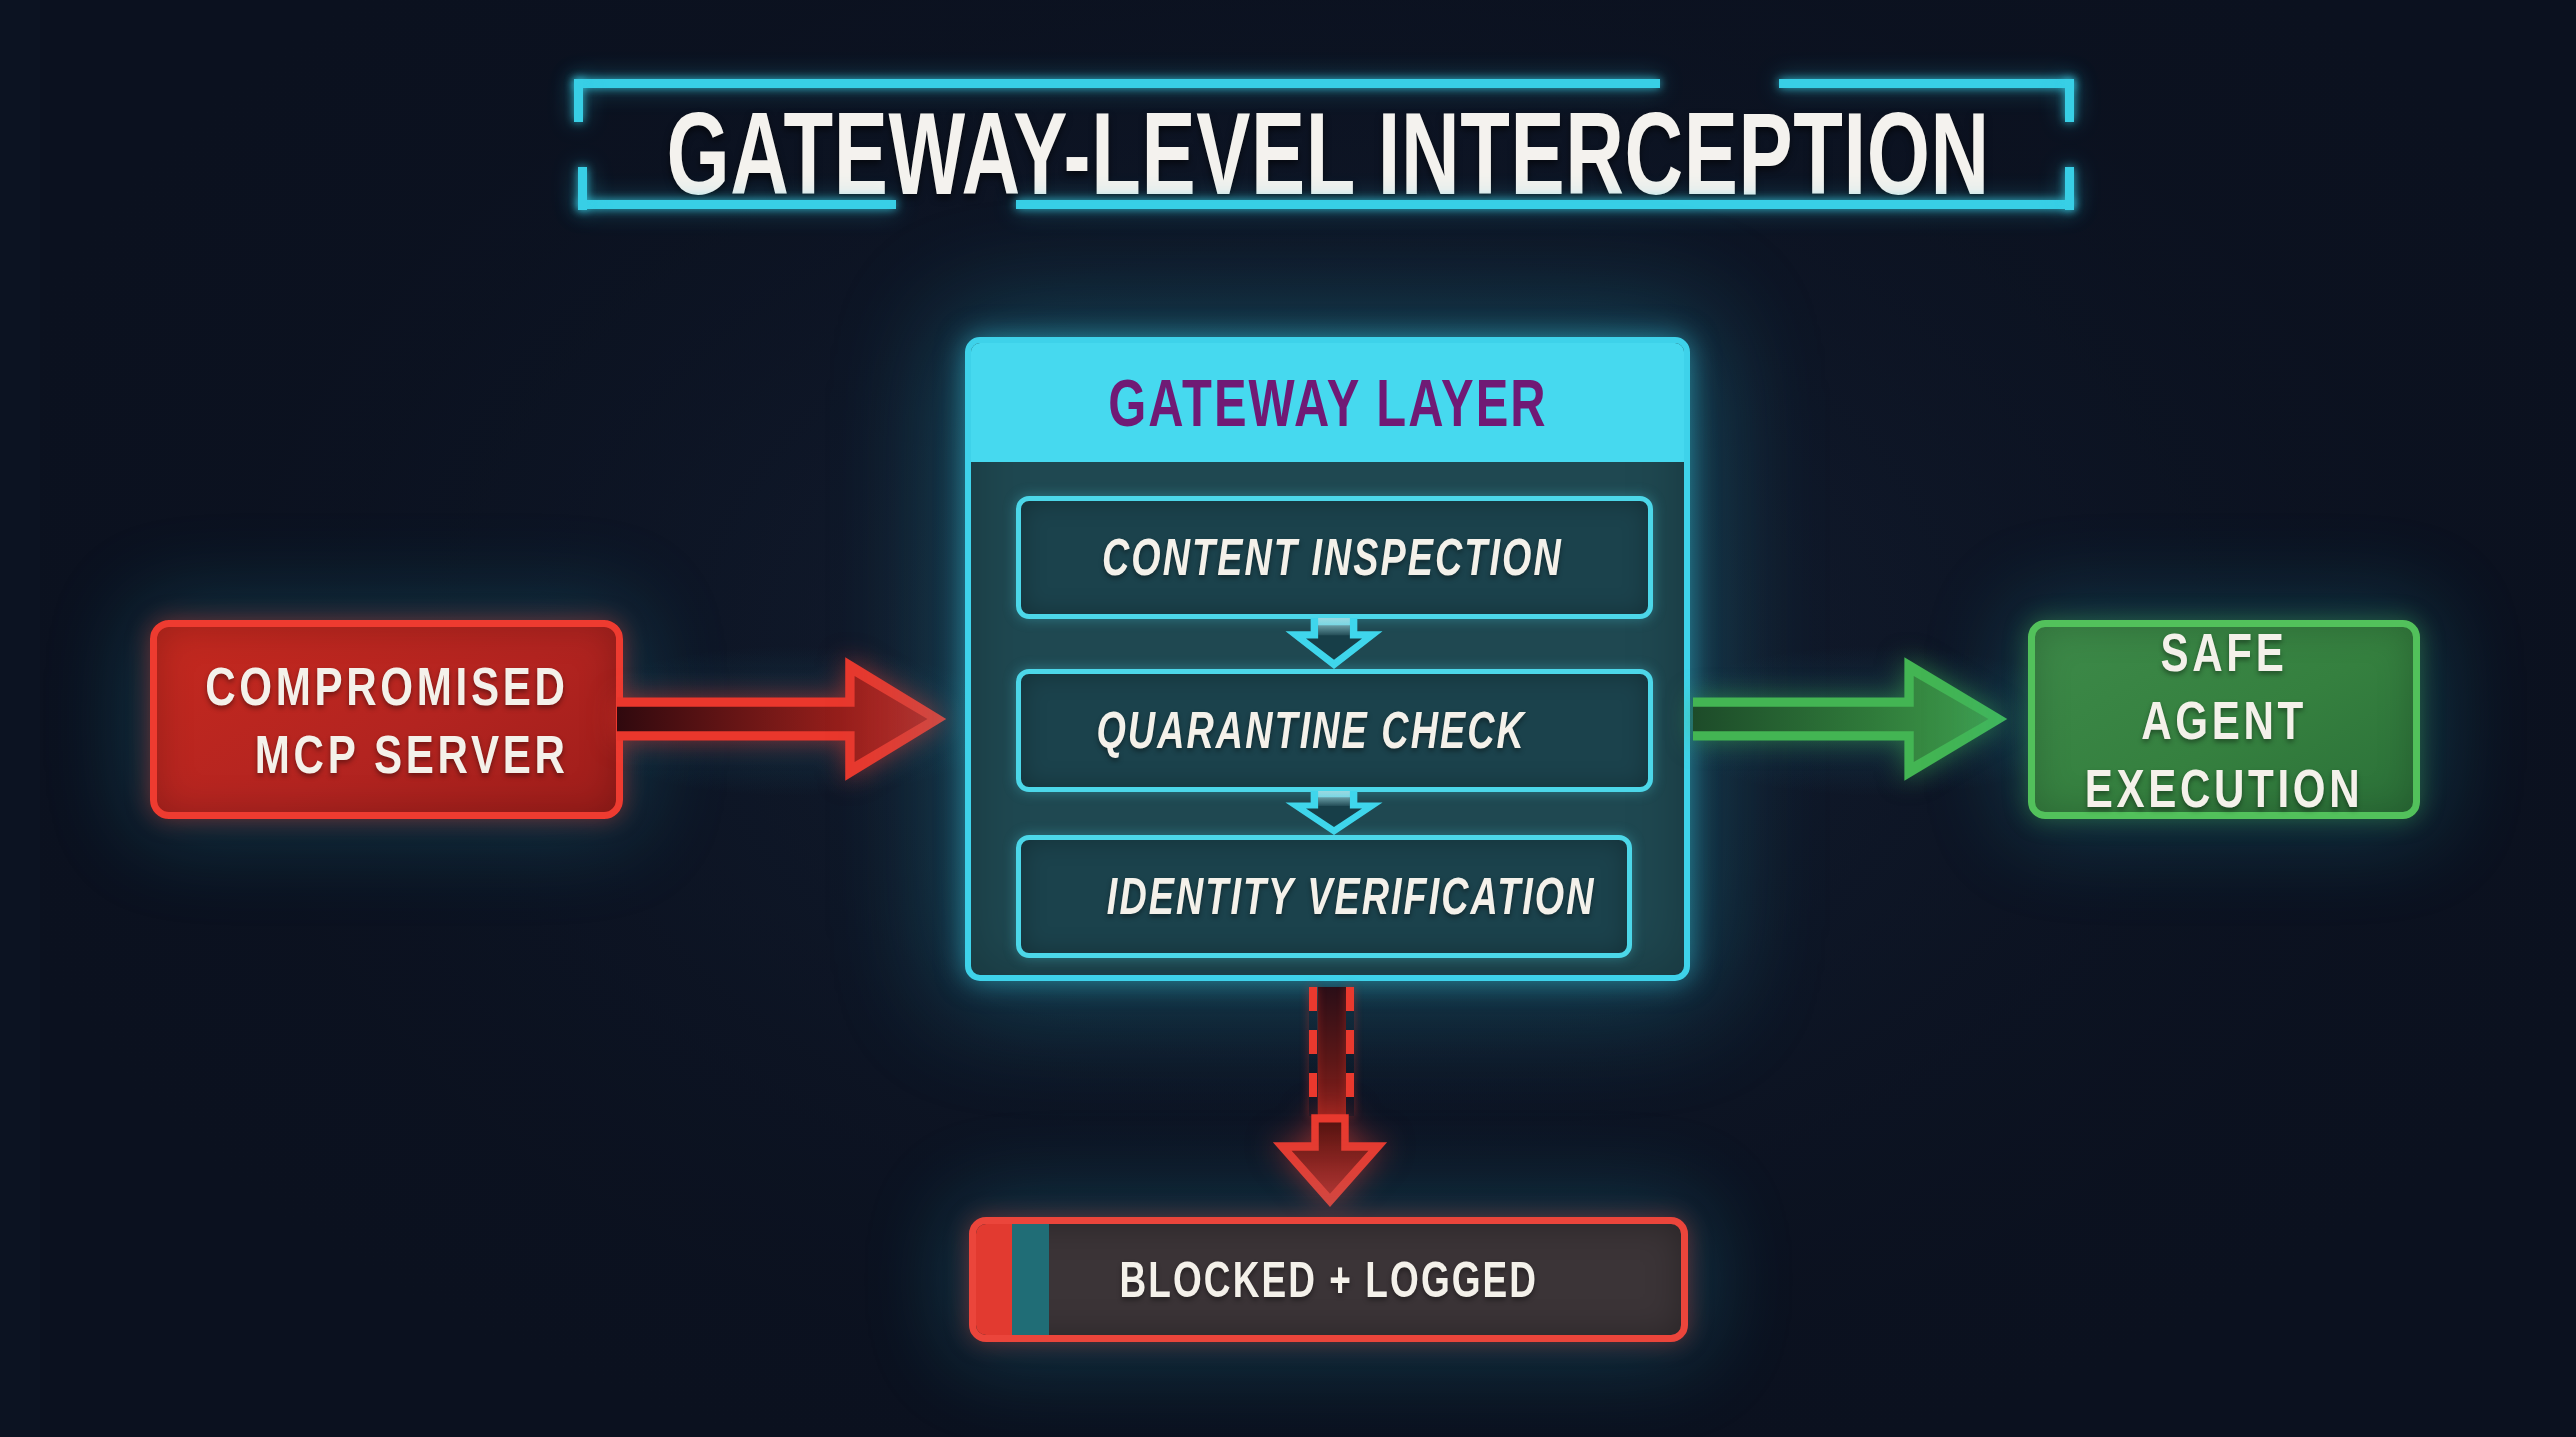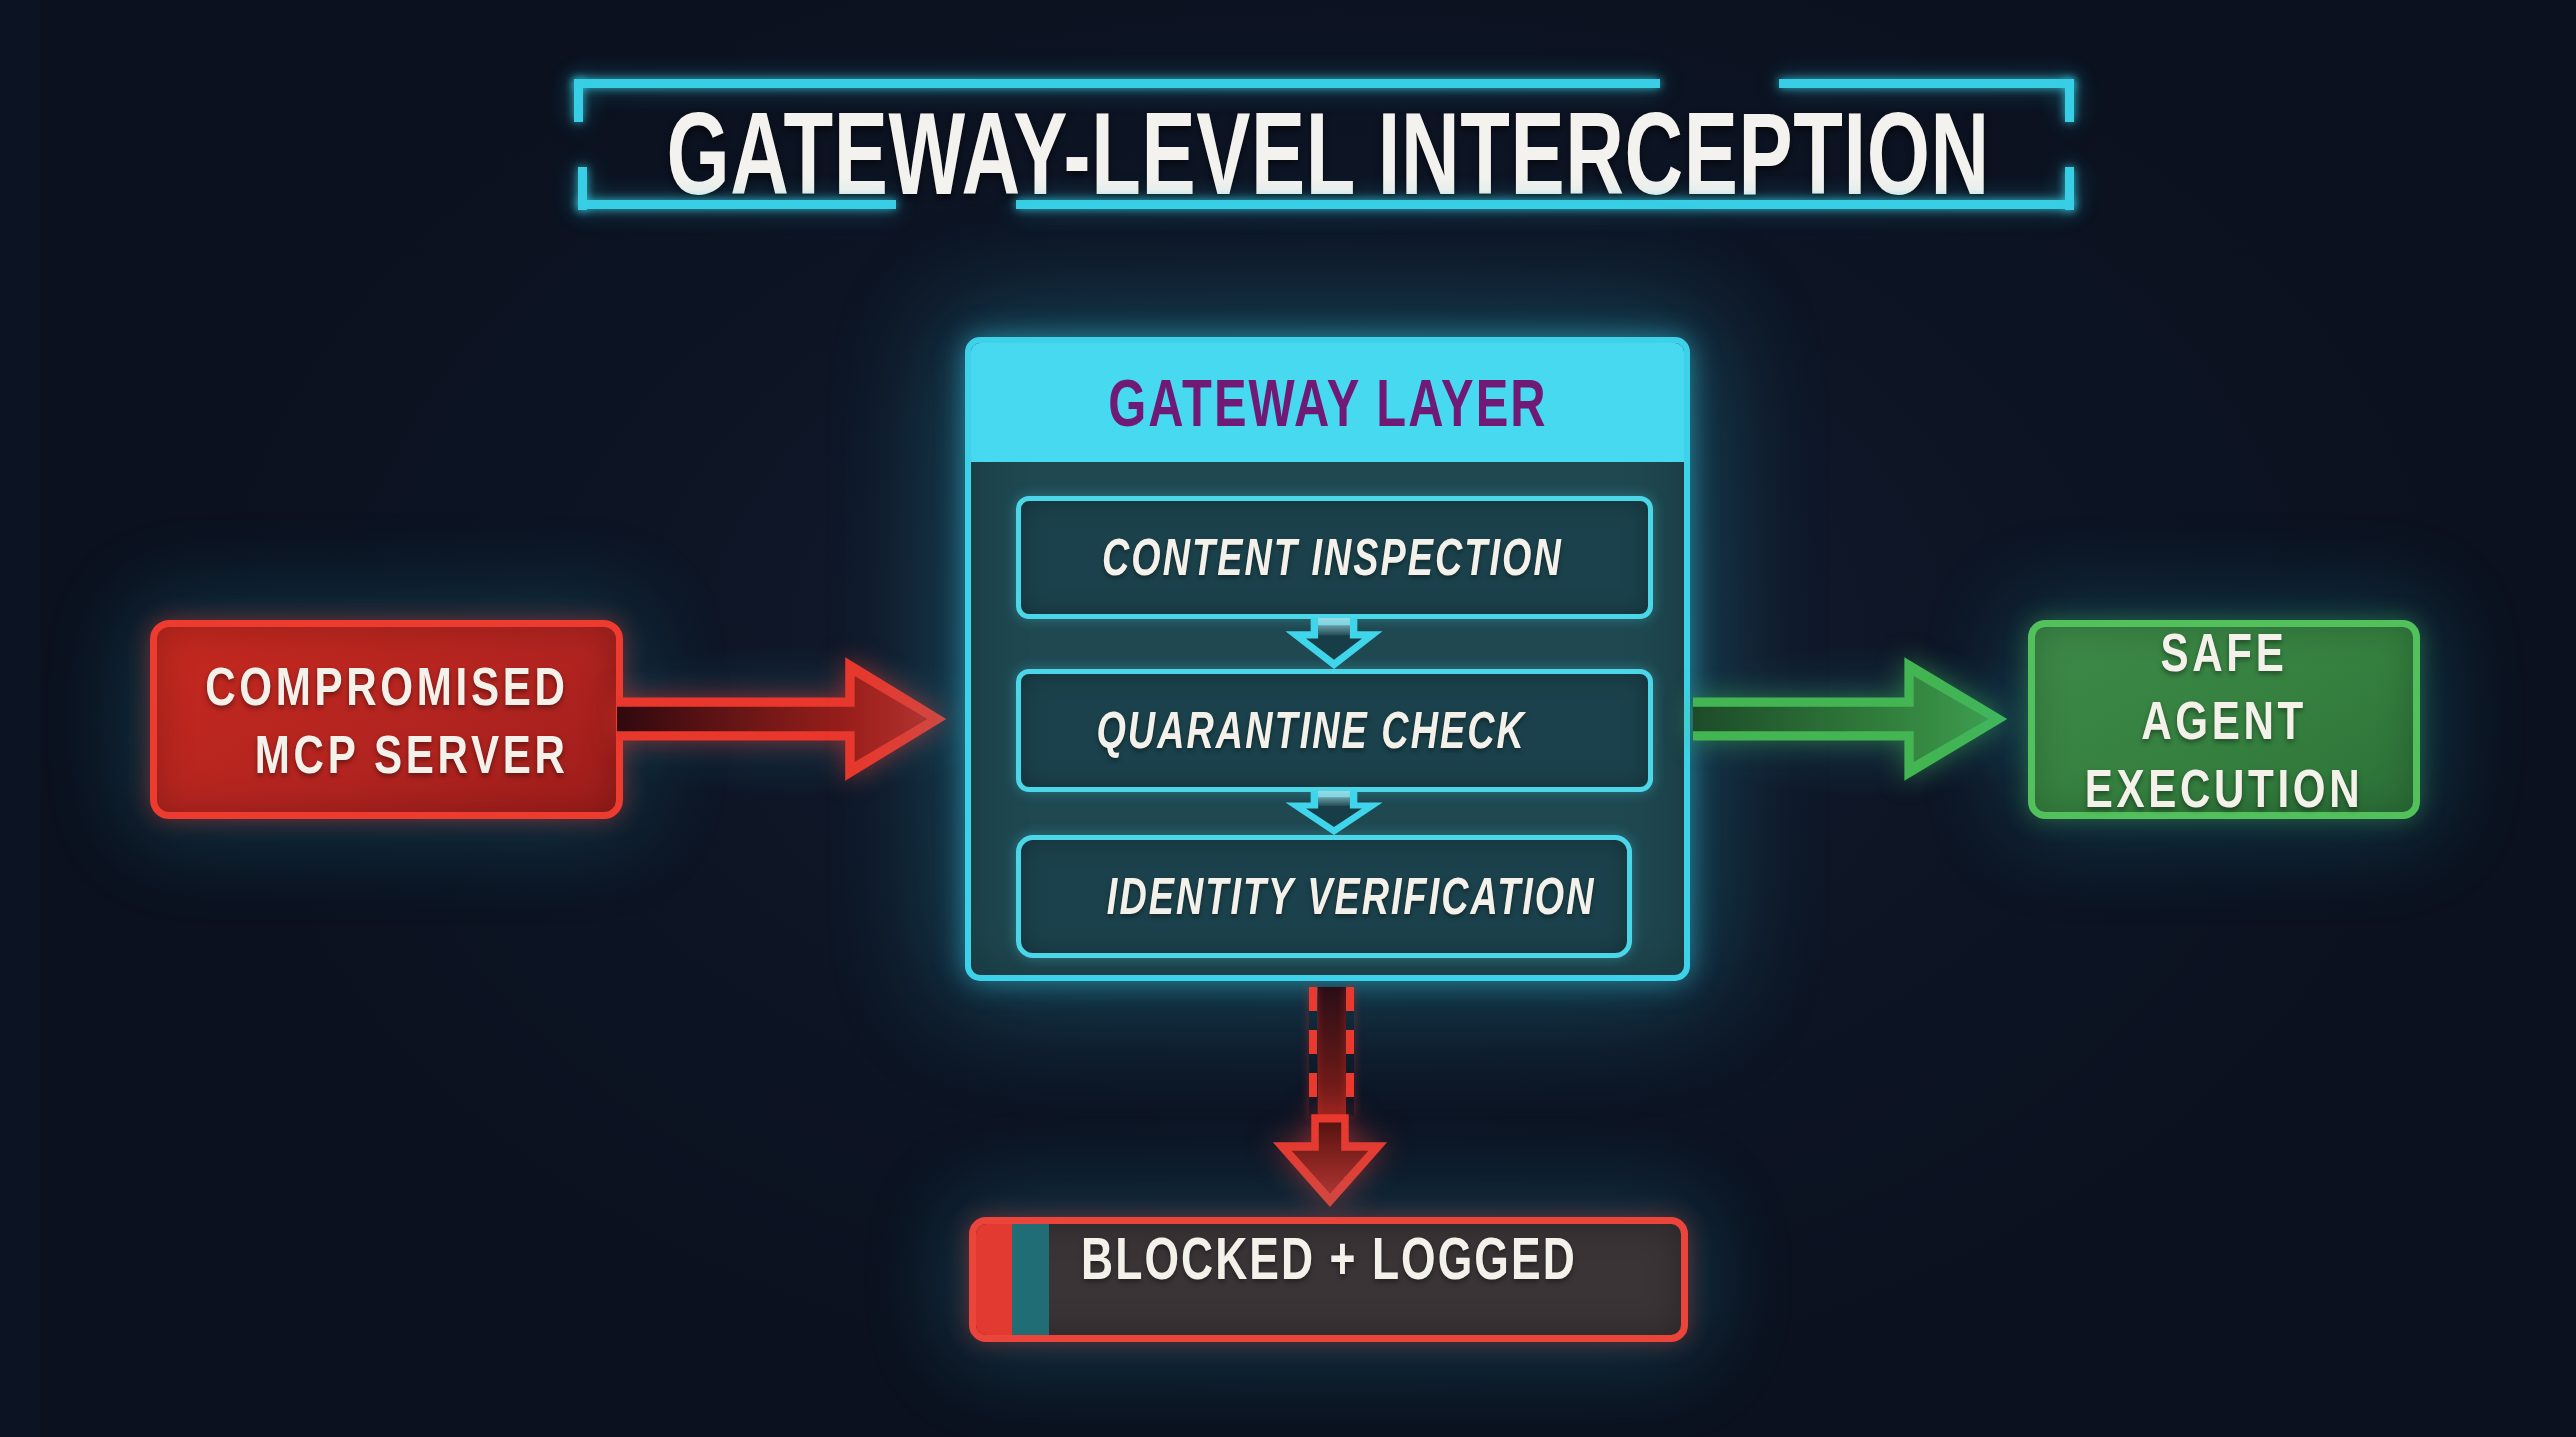--- a/index.html
+++ b/index.html
@@ -60,21 +60,21 @@
     font-style:italic;
   }
 
   
   .blocked{
     box-sizing:border-box;border:7.5px solid #eb453b;border-radius:17px;background:#3b3437;
     box-shadow:0 0 24px rgba(235,69,59,.4),0 0 89px 17px rgba(38,190,215,.24),inset 0 0 34px rgba(0,0,0,.3);
     overflow:hidden;
   }
   .stripe{position:absolute;top:0;bottom:0;}
-  .blocked .txt{position:absolute;left:0;right:0;top:0;bottom:0;display:flex;align-items:flex-start;justify-content:center;font-size:60px;letter-spacing:2.8px;}
+  .blocked .txt{position:absolute;left:0;right:0;top:0;bottom:0;display:flex;align-items:center;justify-content:center;font-size:50px;letter-spacing:2.8px;}
 
   
   .dash-col{background:repeating-linear-gradient(180deg,#ea392e 0 24px,rgba(0,0,0,0) 24px 43px);
             box-shadow:0 0 9.4px rgba(234,57,46,.4);}
   .dash-core{background:linear-gradient(180deg,#2a0e17 0%,#5c1717 55%,#8e211d 100%);}
 
   .streak{pointer-events:none;}
 </style>
 </head>
 <body>
@@ -140,21 +140,21 @@
     <div class="step lbl" style="left:45px;top:326px;width:637px;">
       <span class="cond">QUARANTINE CHECK</span>
     </div>
 
     <svg class="abs" style="left:293px;top:448px;" width="140" height="44" viewBox="0 0 150 50" preserveAspectRatio="none">
       <path d="M50,0 H100 V13 H127 L75,50 L23,13 H50 Z" fill="#3fd6ec"></path>
       <path d="M58,7 H92 V20 H105 L75,41 L45,20 H58 Z" fill="#173e48"></path>
       <rect x="58" y="0" width="34" height="17" fill="url(#msh)"></rect>
     </svg>
 
-    <div class="step lbl" style="left:45px;top:492px;width:616px;border-radius:17px;">
+    <div class="step lbl" style="left:45px;top:492px;width:616px;">
       <span class="cond">IDENTITY VERIFICATION</span>
     </div>
   </div>
 
   <svg class="abs" style="left:1653px;top:642px;filter:drop-shadow(0 0 13px rgba(67,181,83,.5));" width="318" height="154" viewBox="0 0 340 164">
     <defs>
       <linearGradient id="gg" x1="0" y1="0" x2="1" y2="0">
         <stop offset="0" stop-color="#1d4b29"></stop>
           <stop offset="0.6" stop-color="#2f7a3a"></stop>
           <stop offset="1" stop-color="#3f9c4b"></stop>

